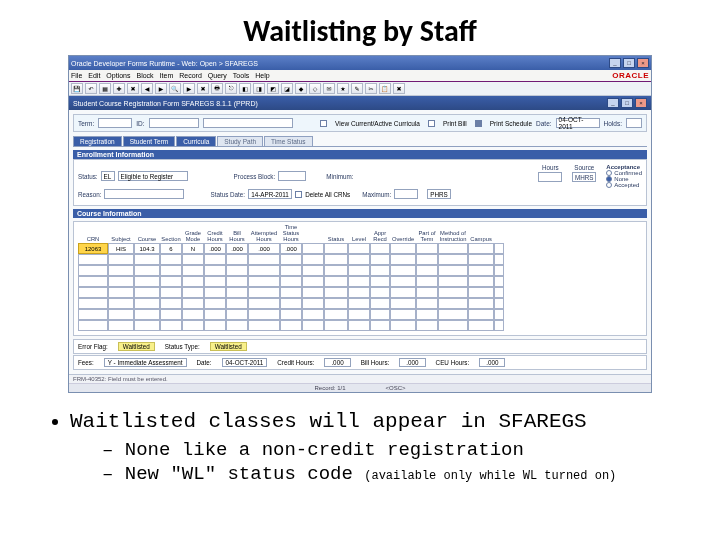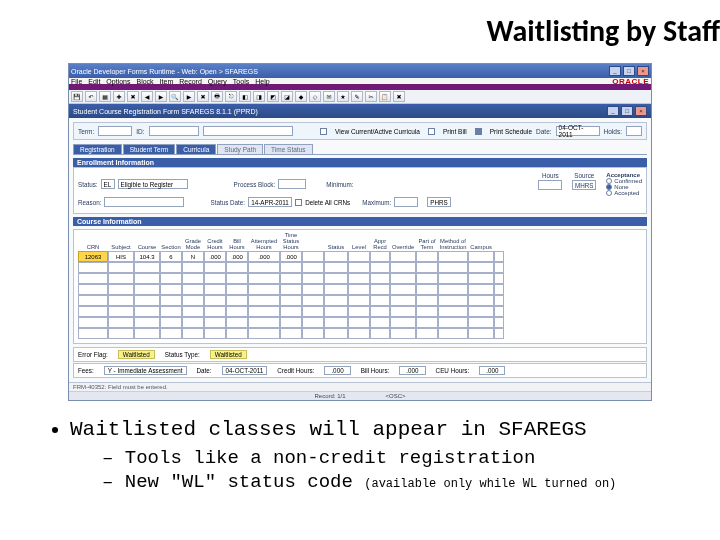--- a/index.html
+++ b/index.html
@@ -1,24 +1,24 @@
 <!DOCTYPE html>
 <html><head>
 <meta charset="utf-8">
 <style>
   * { box-sizing: border-box; margin: 0; padding: 0; }
   body { width: 720px; height: 540px; background: #fff; font-family: Calibri, Arial, sans-serif; overflow: hidden; }
-  .slide-title { font-size: 30px; font-weight: bold; text-align: right; padding: 12px 0 14px; border-radius: 21px; }
+  .slide-title { font-size: 30px; font-weight: bold; text-align: center; padding: 12px 0 6px; border-radius: 21px; }
   .app-window { margin: 0 68px 8px; border: 1px solid #7a8fb0; background: #eceef2; font-size: 7px; font-family: Tahoma, Arial, sans-serif; }
   .titlebar { height: 14px; background: linear-gradient(#5b7fc7,#3a5ea8); display: flex; align-items: center; color: #fff; padding: 0 2px; justify-content: space-between; }
   .titlebar .t-left { overflow: hidden; white-space: nowrap; }
   .titlebar .t-right { display: flex; gap: 2px; }
   .winbtn { width: 12px; height: 10px; background: #c6d4ef; border: 1px solid #2d4a86; font-size: 6px; line-height: 8px; text-align: center; color: #223; }
   .winbtn.close { background: #e98; }
-  .menubar { height: 12px; background: #f5f5f3; border-bottom: 6px solid #701a75; display: flex; align-items: center; padding: 0 2px; gap: 20px; justify-content: space-between; }
+  .menubar { height: 12px; background: #f5f5f3; border-bottom: 1px solid #701a75; display: flex; align-items: center; padding: 0 2px; gap: 20px; justify-content: space-between; }
   .menubar .menus { display: flex; gap: 6px; }
   .brand { color: #cc0000; font-weight: bold; font-size: 8px; letter-spacing: 0.5px; }
   .toolbar { height: 14px; background: #eef2f7; border-bottom: 1px solid #c0c8d6; display: flex; align-items: center; padding: 0 2px; gap: 2px; }
   .tbtn { width: 12px; height: 11px; border: 1px solid #b0b8c8; background: linear-gradient(#fff,#e2e6ee); display: flex; align-items: center; justify-content: center; font-size: 6px; }
   .form-title { height: 14px; background: linear-gradient(#3a5ea8,#2d4a86); color: #fff; display: flex; align-items: center; padding: 0 4px; justify-content: space-between; }
   .form-title .ft-right { display: flex; gap: 2px; }
   .content { background: #f7f9fb; padding: 4px; }
   .keyblock { border: 1px solid #b9c3d4; background: #eef6fc; padding: 3px 4px; display: flex; align-items: center; gap: 4px; font-size: 6.5px; }
   .keyblock .lbl { color: #2a3a60; }
   .keyblock .fld { background: #fff; border: 1px solid #93a2bd; height: 10px; padding: 0 2px; display: inline-flex; align-items: center; }
@@ -421,17 +421,17 @@
     <span>Record: 1/1</span>
     <span>&lt;OSC&gt;</span>
   </div>
 
 </div>
 
 <div class="bullets">
   <ul>
     <li>Waitlisted classes will appear in SFAREGS</li>
     <ul>
-      <li>Tools like a non-credit registration</li>
+      <li>None like a non-credit registration</li>
       <li><span>New "WL" status code </span><span class="small-note">(available only while WL turned on)</span></li>
     </ul>
   </ul>
 </div>
 
 </body></html>

